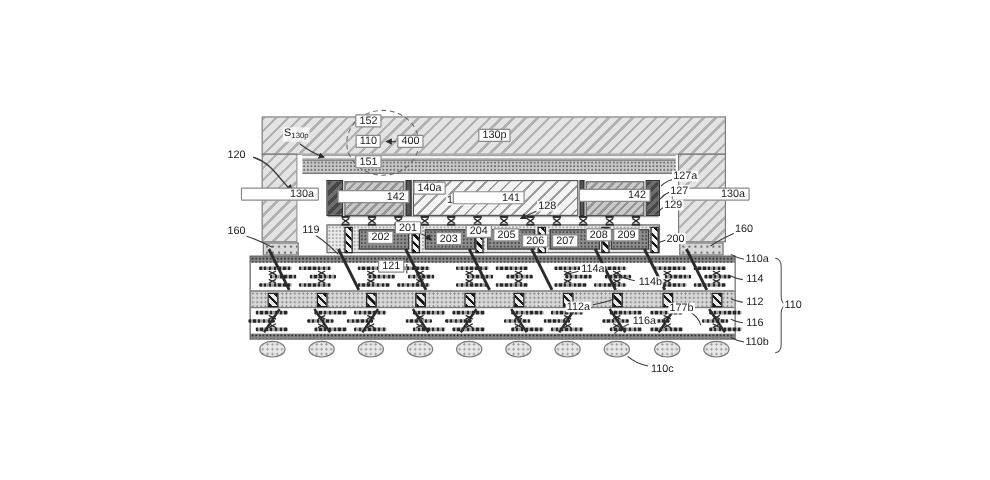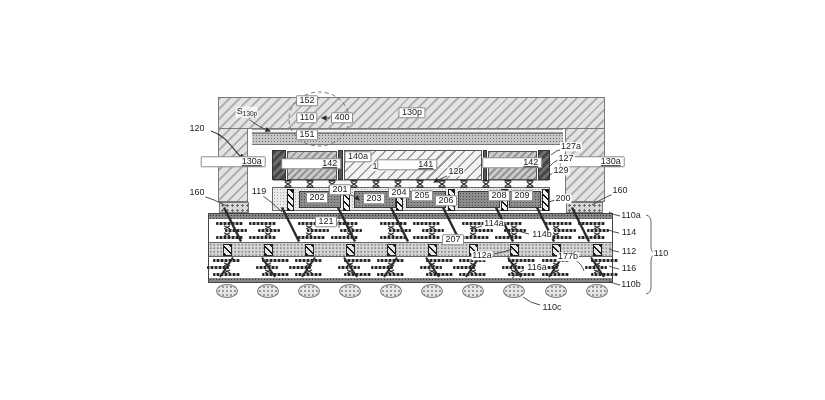--- a/index.html
+++ b/index.html
@@ -22,21 +22,21 @@
   .corevia{background:repeating-linear-gradient(45deg,#181818 0 2px,#e8e8e8 2px 5px);border:1px solid #222;}
   .trace{background:repeating-linear-gradient(90deg,#272727 0 2px,#9d9d9d 2px 4px);height:3.5px;border-radius:1px;}
   .ball{background:radial-gradient(#9c9c9c 28%,transparent 31%) 0 0/4px 4px,#e7e7e7;border:1px solid #787878;border-radius:50%;}
   .strip-light{background:#f4f4f4;border-top:1px solid #a0a0a0;border-bottom:1px solid #a0a0a0;}
   .cavity{background:#fff;}
   .substrate-frame{border:1px solid #454545;background:#fff;}
   
   .lbl{position:absolute;transform:translate(-50%,-50%);font-size:9px;line-height:1.05;color:#1d1d1d;
        white-space:nowrap;background:#fff;padding:0 1px;z-index:30;}
   .lbl.box{border:1px solid #8a8a8a;padding:0 2.5px;border-radius:1px;}
-  .lbl.ul{text-decoration:underline;padding-left:40px;}
+  .lbl.ul{padding-left:40px;}
   .lbl.bare{background:rgba(255,255,255,0.75);}
   .lbl sub{font-size:6.5px;vertical-align:-2px;}
   #overlay{position:absolute;left:0;top:0;z-index:20;pointer-events:none;}
 </style>
 </head>
 <body>
 
 <div id="canvas">
 
   <div class="abs hatch-lid" style="left:218px;top:97px;width:387px;height:32px;"></div>
@@ -367,21 +367,21 @@
       <span class="lbl box ul" style="left: 512px; top: 163px;">142</span>
       <span class="lbl" style="left: 259px; top: 192px;">119</span>
       <span class="lbl" style="left: 197px; top: 193px;">160</span>
       <span class="lbl" style="left: 620px; top: 191px;">160</span>
       <span class="lbl box" style="left: 340px; top: 190px;">201</span>
       <span class="lbl box" style="left: 317px; top: 198px;">202</span>
       <span class="lbl box" style="left: 374px; top: 199px;">203</span>
       <span class="lbl box" style="left: 399px; top: 193px;">204</span>
       <span class="lbl box" style="left: 422px; top: 196px;">205</span>
       <span class="lbl box" style="left: 446px; top: 201px;">206</span>
-      <span class="lbl box" style="left: 453px; top: 201px; margin-top: 39px;">207</span>
+      <span class="lbl box" style="left: 471px; top: 201px;">207</span>
       <span class="lbl box" style="left: 499px; top: 196px;">208</span>
       <span class="lbl box" style="left: 522px; top: 196px;">209</span>
       <span class="lbl" style="left: 563px; top: 199px;">200</span>
       <span class="lbl box" style="left: 326px; top: 222px;">121</span>
       <span class="lbl" style="left: 494px; top: 224px;">114a</span>
       <span class="lbl" style="left: 542px; top: 235px;">114b</span>
       <span class="lbl" style="left: 482px; top: 256px;">112a</span>
       <span class="lbl" style="left: 568px; top: 257px;">177b</span>
       <span class="lbl" style="left: 537px; top: 268px;">116a</span>
       <span class="lbl" style="left: 631px; top: 216px;">110a</span>

